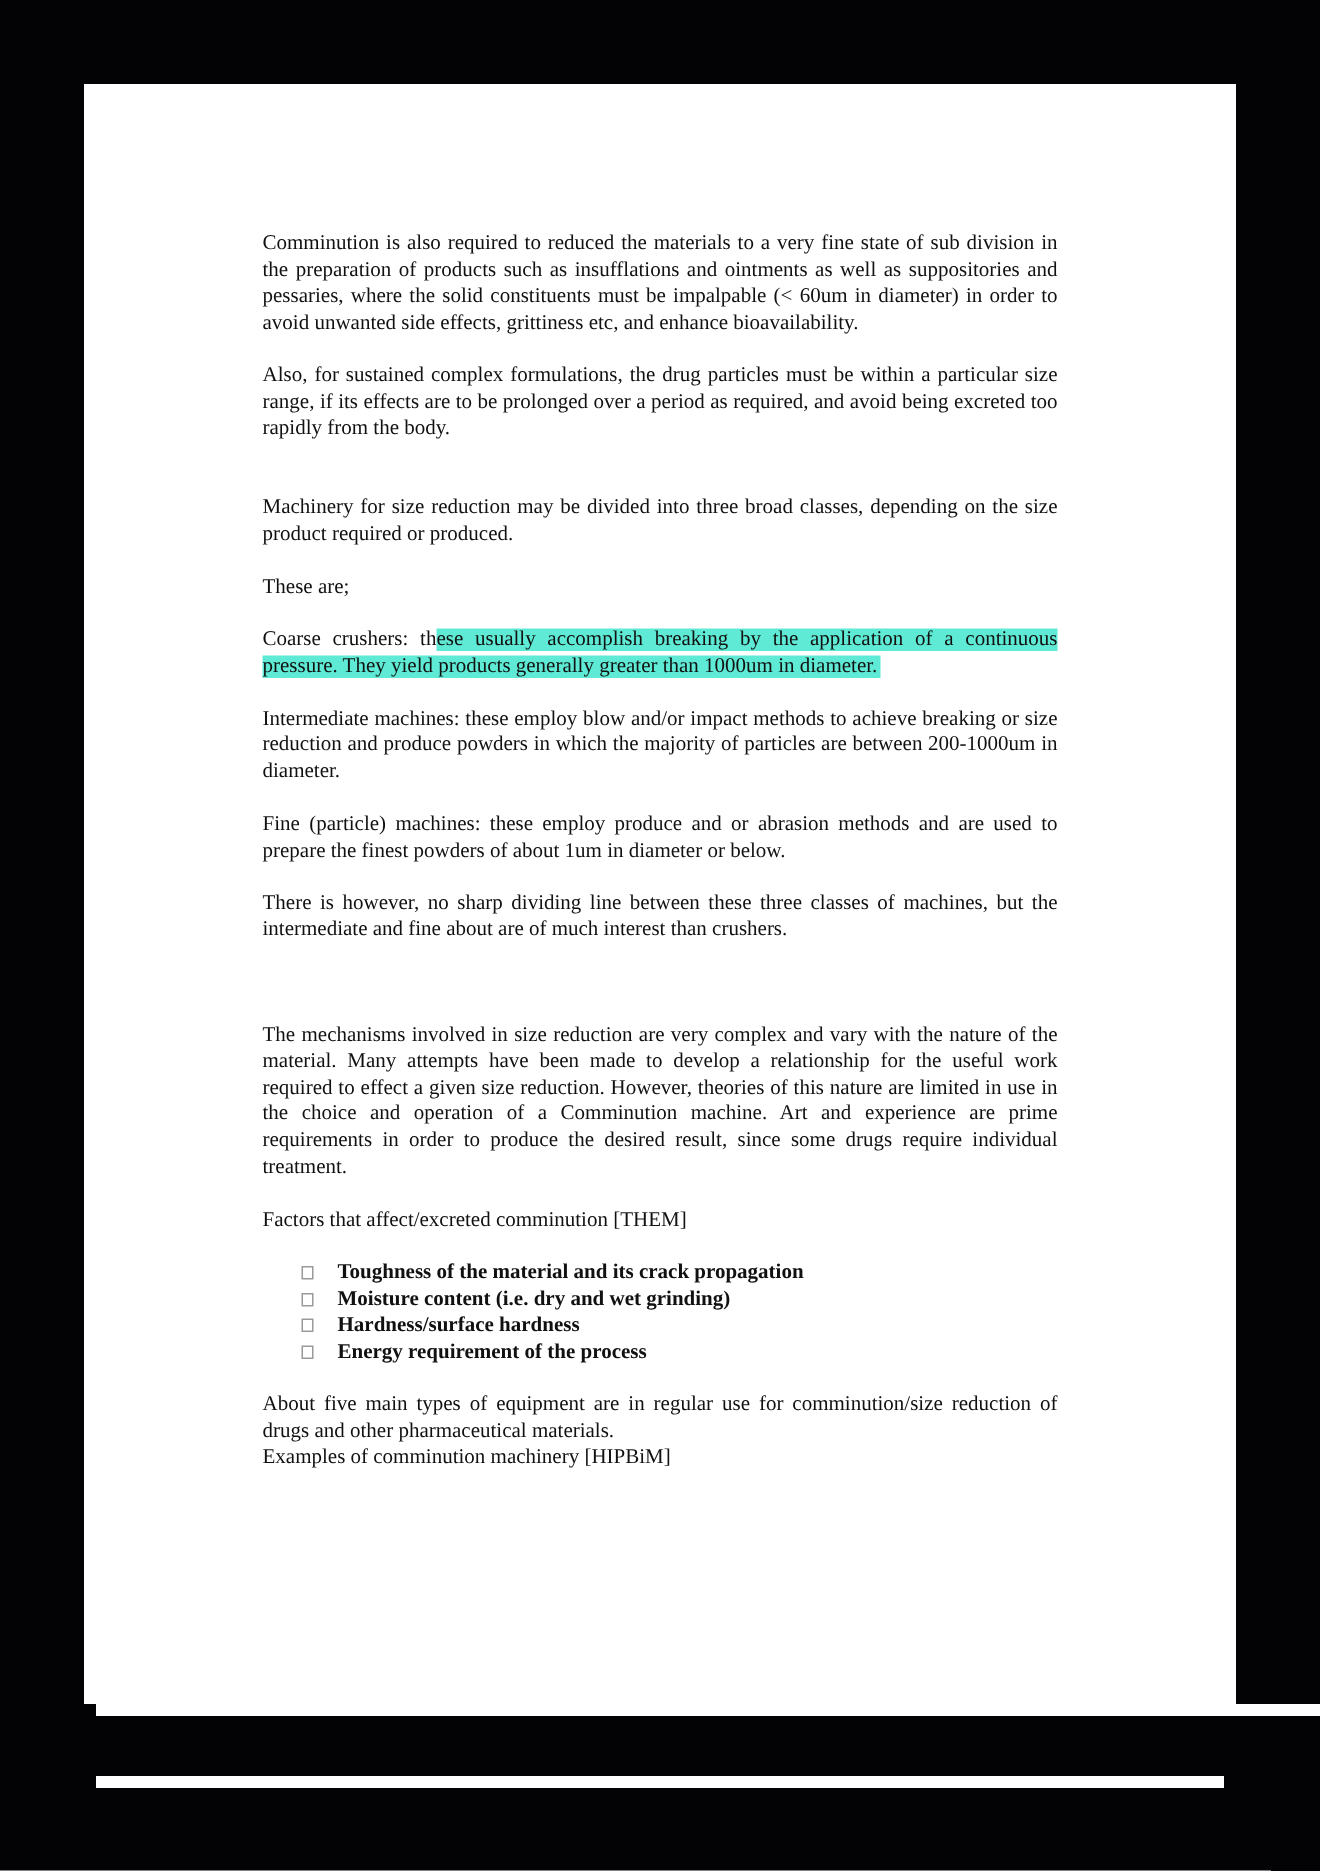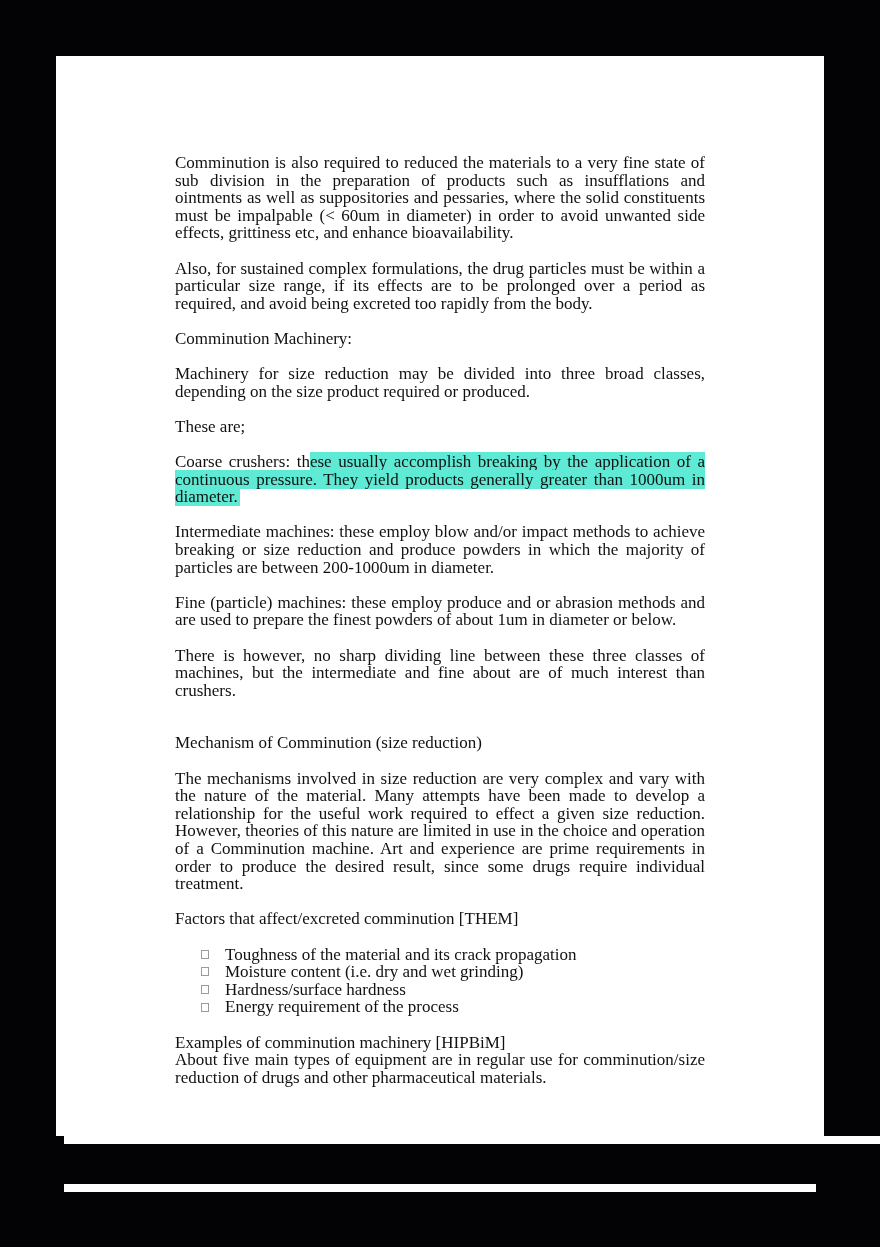--- a/index.html
+++ b/index.html
@@ -9,57 +9,55 @@
     font-family: "Liberation Serif", serif;
   }
   .page {
     position: absolute; left: 56px; top: 56px; width: 768px; height: 1080px;
     background: #ffffff;
   }
   .strip1 { position: absolute; left: 64px; top: 1136px; width: 816px; height: 8px; background: #ffffff; }
   .strip2 { position: absolute; left: 64px; top: 1184px; width: 752px; height: 8px; background: #ffffff; }
   .content {
     position: absolute; left: 119px; top: 98px; width: 530px;
-    color: #111; font-size: 17px; line-height: 17.6px;
+    color: #111; font-size: 14px; line-height: 17.6px;
   }
   .p { margin: 0; text-align: justify; text-align-last: left; }
   .gap { height: 17.6px; }
   .gap2 { height: 35px; }
   mark.hl { background: #5eead4; color: #111; padding: 0 2px 0 0; }
   ul.factors { list-style: none; margin: 0; padding: 0 0 0 26px; }
-  ul.factors li { display: flex; align-items: center; height: 17.6px; }
+  ul.factors li { display: flex; align-items: center; height: 17.6px; font-weight: bold; }
   .box {
     display: inline-block; width: 8px; height: 9px; border: 1px solid #9a9a9a;
     margin-right: 16px; box-sizing: border-box; flex: 0 0 auto;
   }
 </style>
 </head>
 <body>
 
 <div class="page">
   <div class="content">
     <p class="p">Comminution is also required to reduced the materials to a very fine state of sub division in the preparation of products such as insufflations and ointments as well as suppositories and pessaries, where the solid constituents must be impalpable (&lt; 60um in diameter) in order to avoid unwanted side effects, grittiness etc, and enhance bioavailability.</p>
     <div class="gap"></div>
     <p class="p">Also, for sustained complex formulations, the drug particles must be within a particular size range, if its effects are to be prolonged over a period as required, and avoid being excreted too rapidly from the body.</p>
     <div class="gap"></div>
-    <p class="p">Comminution Machinery:</p>
     <div class="gap"></div>
     <p class="p">Machinery for size reduction may be divided into three broad classes, depending on the size product required or produced.</p>
     <div class="gap"></div>
     <p class="p">These are;</p>
     <div class="gap"></div>
     <p class="p"><span>Coarse crushers: th</span><mark class="hl">ese usually accomplish breaking by the application of a continuous pressure. They yield products generally greater than 1000um in diameter.</mark></p>
     <div class="gap"></div>
     <p class="p">Intermediate machines: these employ blow and/or impact methods to achieve breaking or size reduction and produce powders in which the majority of particles are between 200-1000um in diameter.</p>
     <div class="gap"></div>
     <p class="p">Fine (particle) machines: these employ produce and or abrasion methods and are used to prepare the finest powders of about 1um in diameter or below.</p>
     <div class="gap"></div>
     <p class="p">There is however, no sharp dividing line between these three classes of machines, but the intermediate and fine about are of much interest than crushers.</p>
     <div class="gap2"></div>
-    <p class="p">Mechanism of Comminution (size reduction)</p>
     <div class="gap"></div>
     <p class="p">The mechanisms involved in size reduction are very complex and vary with the nature of the material. Many attempts have been made to develop a relationship for the useful work required to effect a given size reduction. However, theories of this nature are limited in use in the choice and operation of a Comminution machine. Art and experience are prime requirements in order to produce the desired result, since some drugs require individual treatment.</p>
     <div class="gap"></div>
     <p class="p">Factors that affect/excreted comminution [THEM]</p>
     <div class="gap"></div>
     <ul class="factors">
       <li>
           <span class="box"></span>
           <span>Toughness of the material and its crack propagation</span>
         </li>
@@ -70,18 +68,18 @@
       <li>
           <span class="box"></span>
           <span>Hardness/surface hardness</span>
         </li>
       <li>
           <span class="box"></span>
           <span>Energy requirement of the process</span>
         </li>
     </ul>
     <div class="gap"></div>
+    <p class="p">About five main types of equipment are in regular use for comminution/size reduction of drugs and other pharmaceutical materials.</p>
     <p class="p">Examples of comminution machinery [HIPBiM]</p>
-    <p class="p">About five main types of equipment are in regular use for comminution/size reduction of drugs and other pharmaceutical materials.</p>
   </div>
 </div>
 <div class="strip1"></div>
 <div class="strip2"></div>
 
 </body></html>

